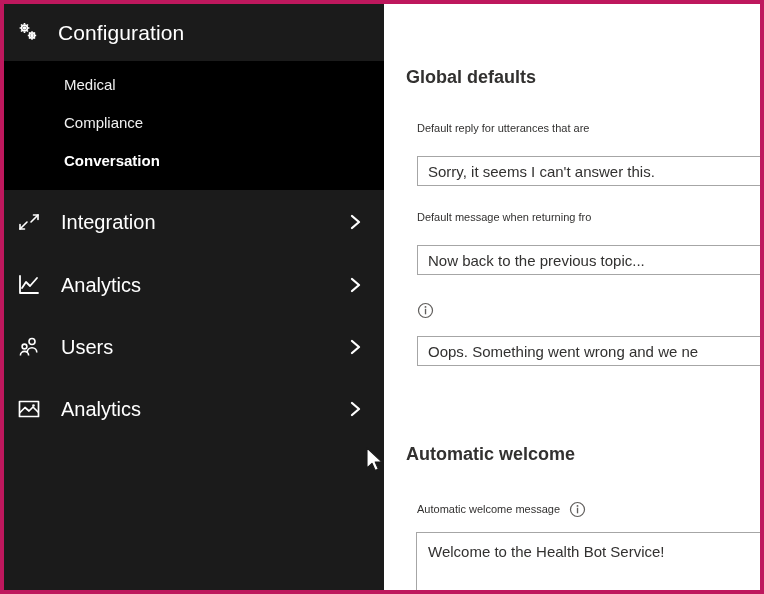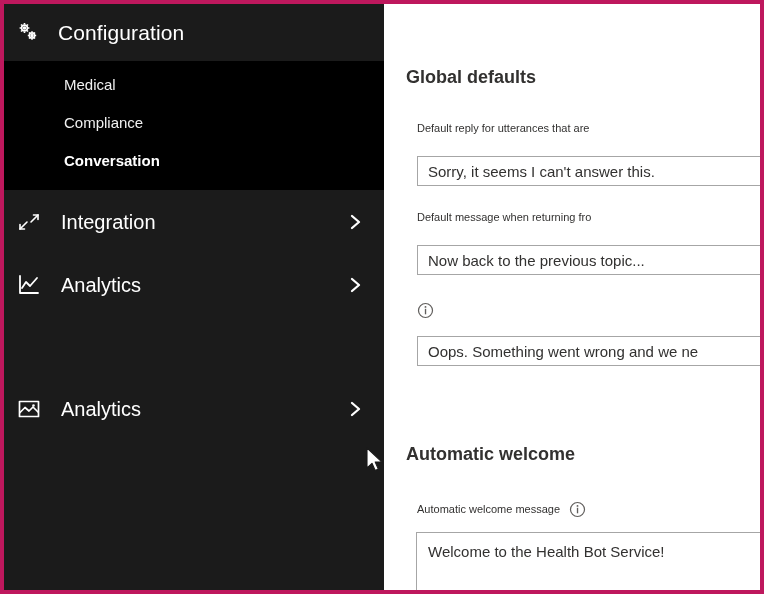--- a/index.html
+++ b/index.html
@@ -205,20 +205,38 @@
           </svg>
         </span>
         <span class="nav-label">Analytics</span>
         <span class="nav-chevron">
           <svg width="14" height="18" viewBox="0 0 14 18">
             <path d="M3 3 L10 9 L3 15" fill="none" stroke="#ffffff" stroke-width="2.3" stroke-linecap="round" stroke-linejoin="round"></path>
           </svg>
         </span>
       </div>
 
+      <div class="nav-item" style="top:135px;">
+        <span class="nav-icon">
+          <svg width="24" height="24" viewBox="0 0 24 24">
+            <g stroke="#ffffff" fill="none" stroke-width="1.6">
+              <circle cx="15" cy="6.5" r="3.0"></circle>
+              <path d="M10.2 17.5 a4.8 4.8 0 0 1 9.6 0"></path>
+              <circle cx="7.5" cy="11.5" r="2.4"></circle>
+              <path d="M3.4 20.5 a4.1 4.1 0 0 1 8.2 0"></path>
+            </g>
+          </svg>
+        </span>
+        <span class="nav-label">Users</span>
+        <span class="nav-chevron">
+          <svg width="14" height="18" viewBox="0 0 14 18">
+            <path d="M3 3 L10 9 L3 15" fill="none" stroke="#ffffff" stroke-width="2.3" stroke-linecap="round" stroke-linejoin="round"></path>
+          </svg>
+        </span>
+      </div>
 
       <div class="nav-item" style="top:197px;">
         <span class="nav-icon">
           <svg width="24" height="24" viewBox="0 0 24 24">
             <g stroke="#ffffff" fill="none" stroke-width="1.7" stroke-linejoin="round">
               <rect x="2.5" y="4.5" width="19" height="15"></rect>
               <path d="M2.5 16 L8 10.5 L12 14 L16 10 L21.5 15.5"></path>
               <circle cx="16.5" cy="8.5" r="1.3" fill="#ffffff" stroke="none"></circle>
             </g>
           </svg>

